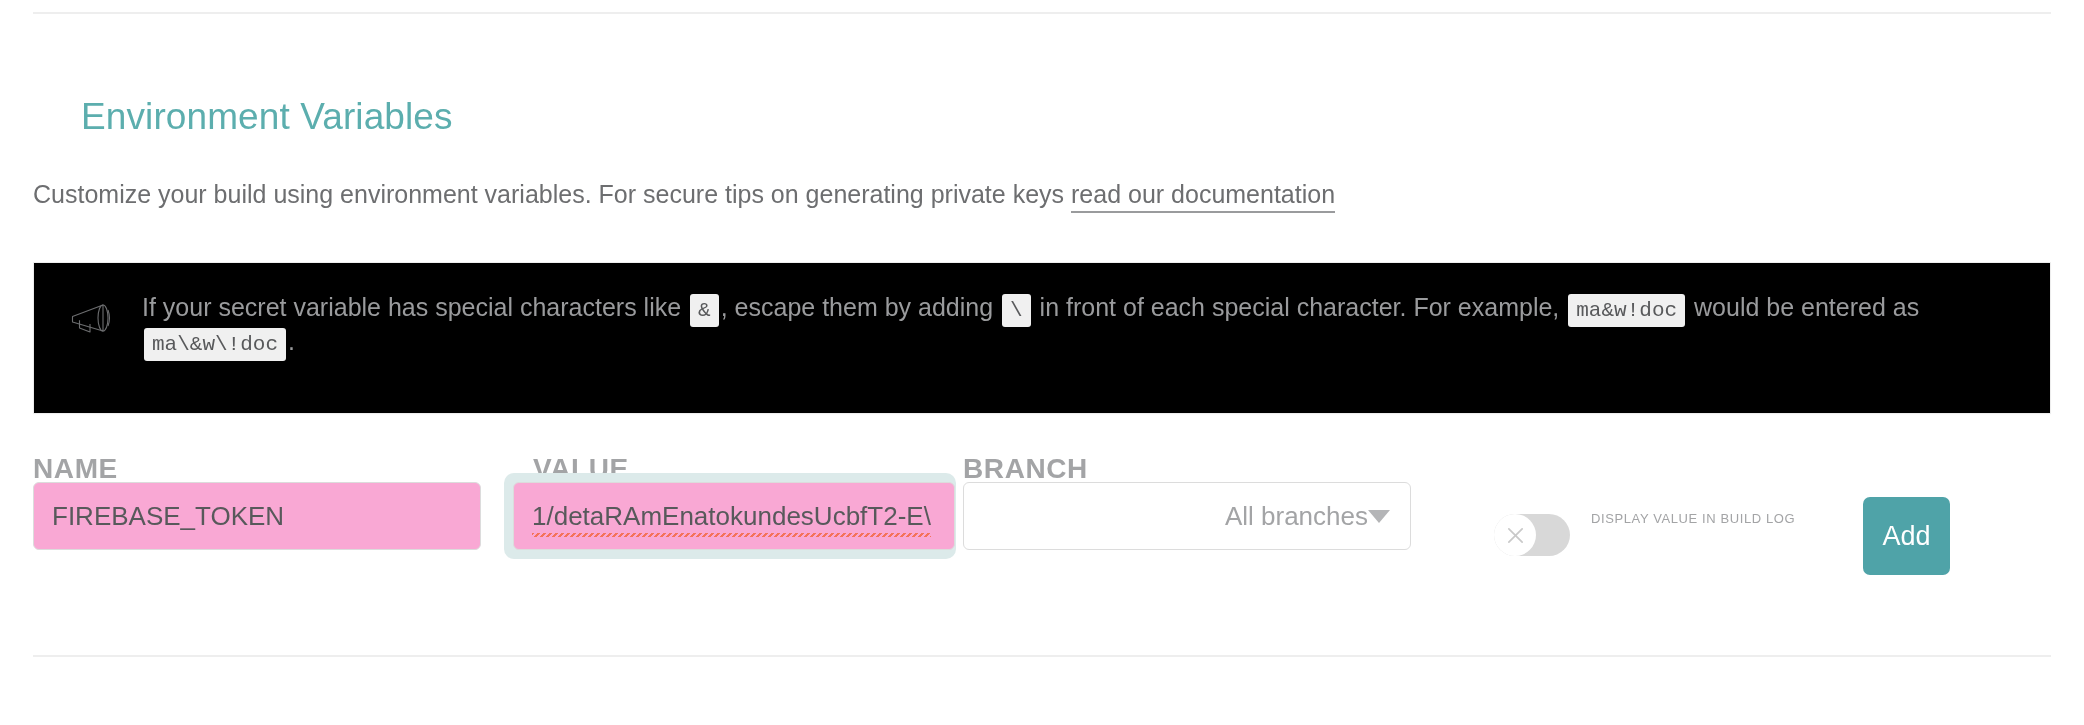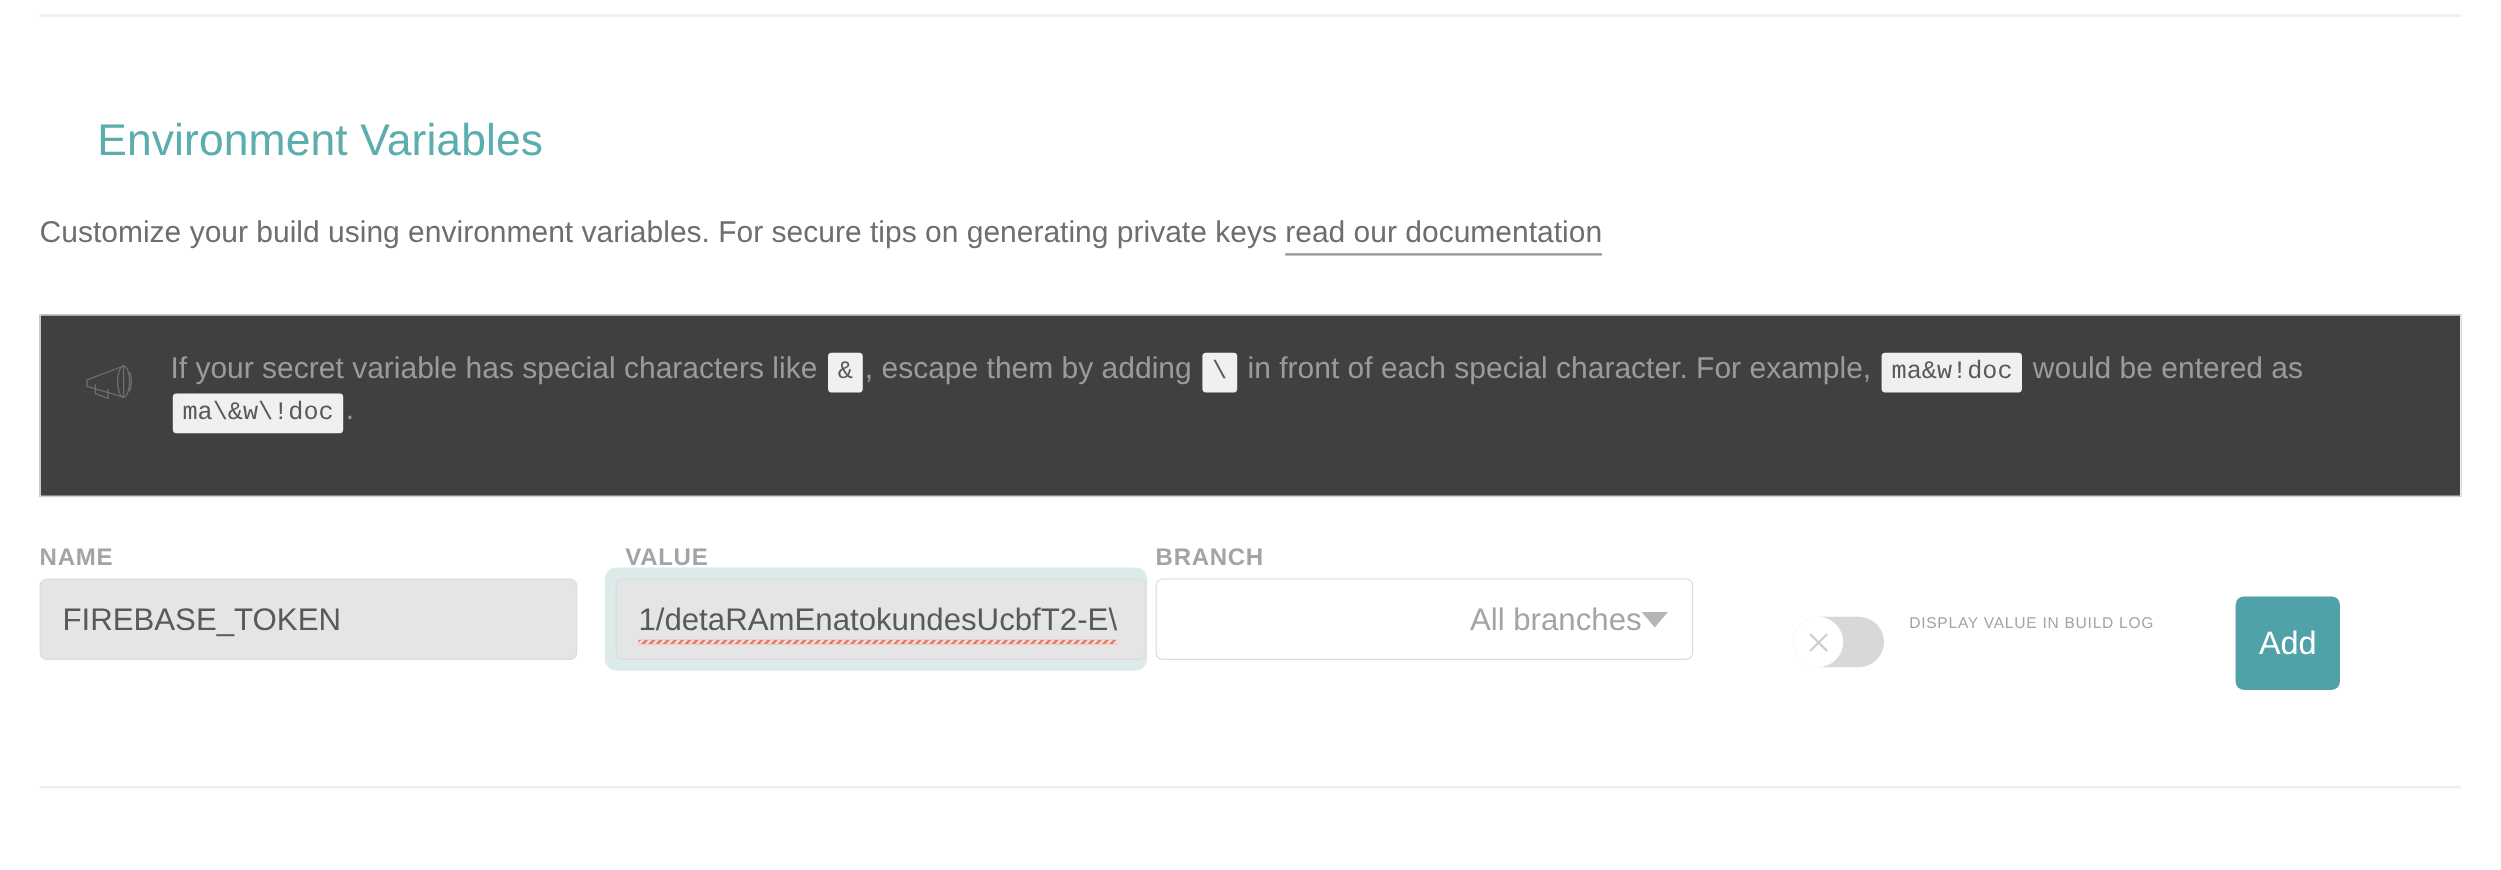--- a/index.html
+++ b/index.html
@@ -66,21 +66,21 @@
     padding-bottom: 3px;
   }
 
   .tip-box {
     position: absolute;
     left: 0;
     top: 262px;
     right: 0;
     min-height: 152px;
     border: 1px solid #ededed;
-    background: #404040;
+    background: #000000;
     box-sizing: border-box;
     box-shadow: 0 1px 2px rgba(0,0,0,0.02);
   }
   .tip-inner {
     display: flex;
     align-items: flex-start;
     padding: 28px 30px 26px 36px;
   }
   .megaphone {
     flex: 0 0 auto;
@@ -109,50 +109,50 @@
   .form-row {
     position: absolute;
     left: 0;
     top: 455px;
     right: 0;
     height: 120px;
   }
   .field-label {
     position: absolute;
     top: 0;
-    font-size: 20px;
+    font-size: 28px;
     font-weight: bold;
     color: #a3a4a6;
     letter-spacing: 0.6px;
     text-transform: uppercase;
     line-height: 1;
     white-space: nowrap;
   }
 
   .text-input {
     position: absolute;
     box-sizing: border-box;
     height: 68px;
     border: 1px solid #dcdcdc;
     border-radius: 6px;
-    background: #e5e5e5;
+    background: #f9a8d4;
     font-family: "Liberation Sans", sans-serif;
     font-size: 26px;
     color: #58595b;
     padding: 0 18px;
     outline: none;
     line-height: 66px;
     overflow: hidden;
     white-space: nowrap;
   }
 
   .name-label { left: 0; top: 0; }
   .name-input { left: 0; top: 27px; width: 448px; }
 
-  .value-label { left: 488px; top: 0; }
+  .value-label { left: 500px; top: 0; }
   .value-wrap {
     position: absolute;
     left: 471px;
     top: 18px;
     width: 452px;
     height: 86px;
     border-radius: 10px;
     background: #dceaea;
     box-sizing: border-box;
     padding: 9px;

